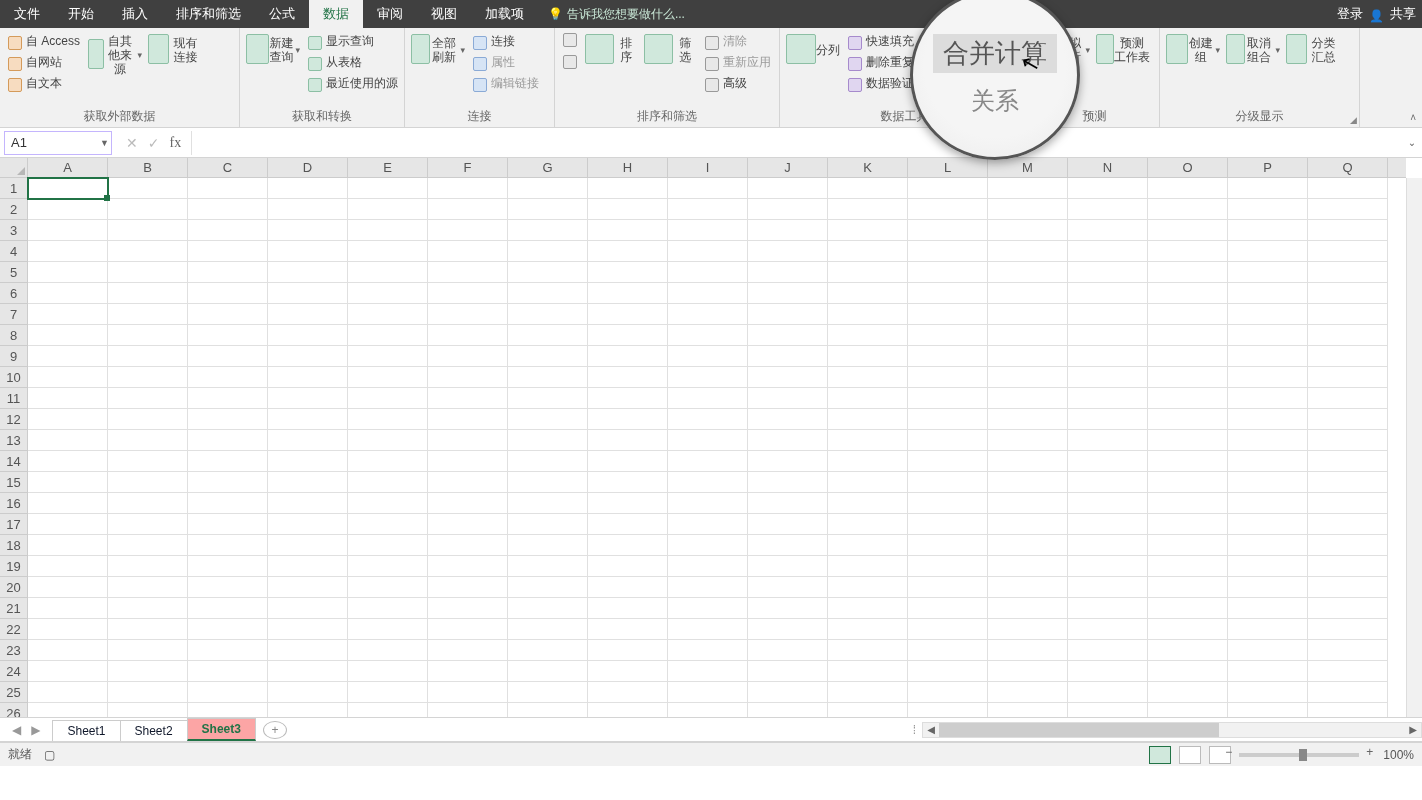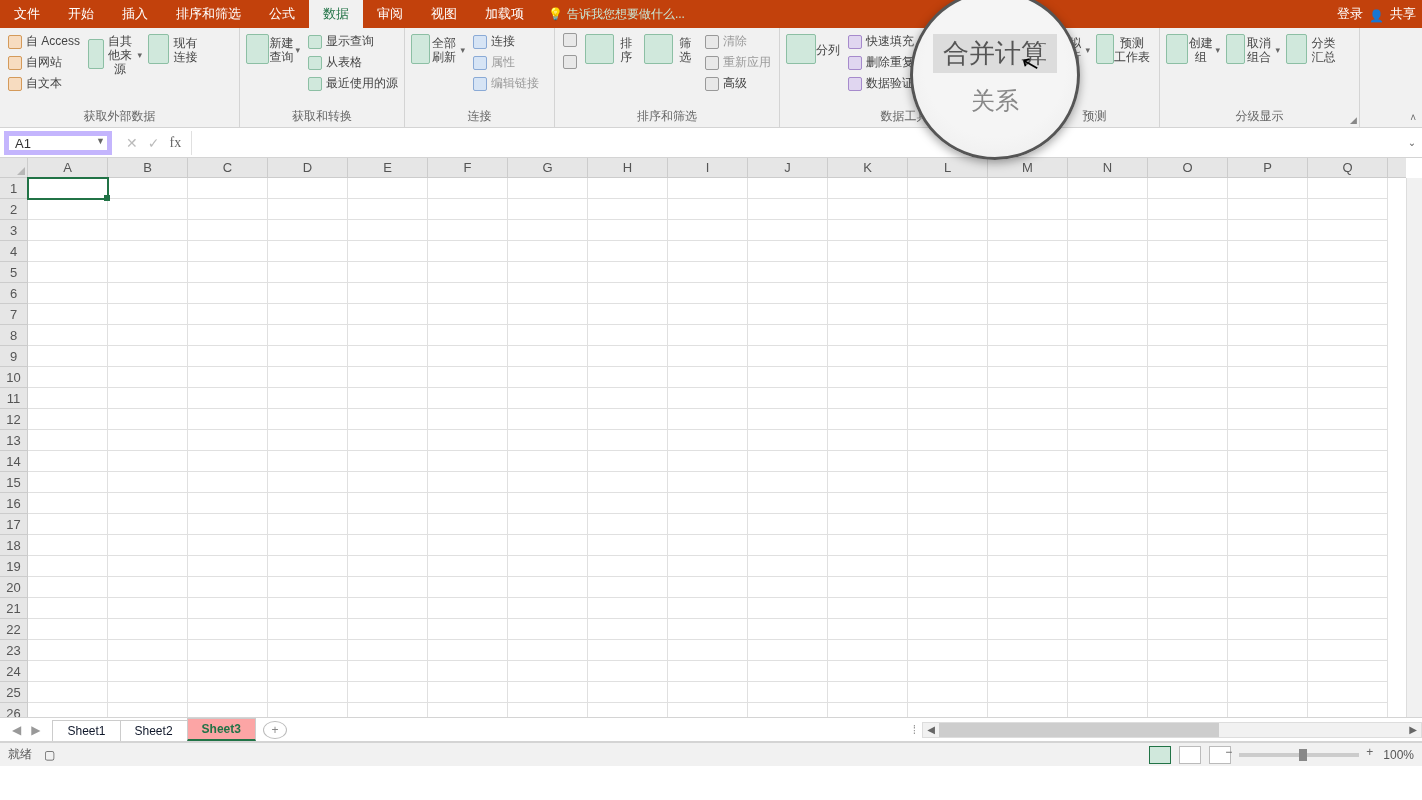--- a/index.html
+++ b/index.html
@@ -1,53 +1,53 @@
 <!DOCTYPE html>
 <html><head>
 <meta charset="utf-8">
 <style>
 * { margin:0; padding:0; box-sizing:border-box; font-family:"Microsoft YaHei","Segoe UI",sans-serif; }
 body { width:1422px; height:800px; background:#fff; overflow:hidden; position:relative; font-size:12px; color:#333; }
 
 
-.titlebar { height:28px; background:#c2410c; display:flex; align-items:center; color:#fff; }
+.titlebar { height:28px; background:#404040; display:flex; align-items:center; color:#fff; }
 .tabs { display:flex; height:100%; }
 .tab { padding:0 14px; display:flex; align-items:center; font-size:13px; cursor:pointer; }
 .tab.active { background:#f1f1f1; color:#217346; }
 .tell-me { display:flex; align-items:center; gap:4px; margin-left:10px; color:#c8e6d5; font-size:12px; }
 .tell-me .bulb { font-size:12px; }
 .titlebar-right { margin-left:auto; display:flex; align-items:flex-end; padding-right:6px; gap:6px; }
 .titlebar-right .txt { font-size:13px; }
 
 
 .ribbon { height:100px; background:#f1f1f1; border-bottom:1px solid #d4d4d4; display:flex; position:relative; }
 .group { border-right:1px solid #d4d4d4; padding:4px 6px 2px; display:flex; flex-direction:column; }
 .group-body { flex:1; display:flex; gap:6px; align-items:flex-start; }
 .group-label { text-align:center; font-size:12px; color:#666; padding-top:2px; }
 .stackv { display:flex; flex-direction:column; gap:2px; }
-.btn-sm { display:flex; align-items:center; gap:4px; font-size:12px; color:#444; padding:1px 2px; cursor:pointer; white-space:nowrap; }
+.btn-sm { display:flex; align-items:flex-end; gap:4px; font-size:12px; color:#444; padding:1px 2px; cursor:pointer; white-space:nowrap; }
 .btn-sm.disabled { color:#9a9a9a; }
 .btn-sm .ic { width:14px; height:14px; display:inline-block; }
 .btn-big { display:flex; flex-direction:row; align-items:center; justify-content:flex-start; width:54px; padding-top:2px; cursor:pointer; font-size:12px; color:#444; }
 .btn-big .bigic { width:30px; height:30px; margin-bottom:2px; }
 .btn-big .lbl { text-align:center; line-height:14px; }
 .drop::after { content:"▾"; font-size:9px; color:#666; margin-left:2px; }
 .collapse-rib { position:absolute; right:6px; bottom:4px; font-size:10px; color:#666; cursor:pointer; }
 .dlg-launch { position:absolute; right:2px; bottom:2px; font-size:9px; color:#888; }
 
 
 .ic, .bigic { background:#d0e8dc; border:1px solid #8cbfa4; border-radius:2px; }
 .ic.db { background:#f7dcc0; border-color:#d49a5a; }
 .ic.link { background:#d6e4f5; border-color:#8aaad6; }
 .ic.filter { background:#e8e8e8; border-color:#999; }
 .ic.tool { background:#e0d6f0; border-color:#a68acc; }
 
 
 .fbar { height:30px; border-bottom:1px solid #d4d4d4; display:flex; align-items:center; }
-.namebox { width:108px; height:24px; border:5px solid #c4b5fd; margin:0 4px; display:flex; align-items:flex-start; padding:0 6px; font-size:13px; position:relative; }
+.namebox { width:108px; height:24px; border:1px solid #c4b5fd; margin:0 4px; display:flex; align-items:center; padding:0 6px; font-size:13px; position:relative; }
 .namebox .dd { position:absolute; right:2px; font-size:9px; color:#666; }
 .fx-ctrls { display:flex; align-items:center; gap:10px; padding:0 10px; color:#bbb; font-size:14px; border-right:1px solid #e0e0e0; height:24px; }
 .fx-ctrls .fx { font-family:"Times New Roman",serif; color:#666; }
 .formula-input { flex:1; height:24px; padding:0 6px; font-size:13px; }
 .fbar-exp { width:20px; text-align:center; color:#666; font-size:10px; cursor:pointer; }
 
 
 .gridwrap { position:relative; height:560px; overflow:hidden; border-bottom:1px solid #d4d4d4; }
 .corner { position:absolute; left:0; top:0; width:28px; height:20px; background:#e6e6e6; border-right:1px solid #ccc; border-bottom:1px solid #ccc; }
 .corner::after { content:""; position:absolute; right:2px; bottom:2px; width:0;height:0; border-left:8px solid transparent; border-bottom:8px solid #b7b7b7; }

